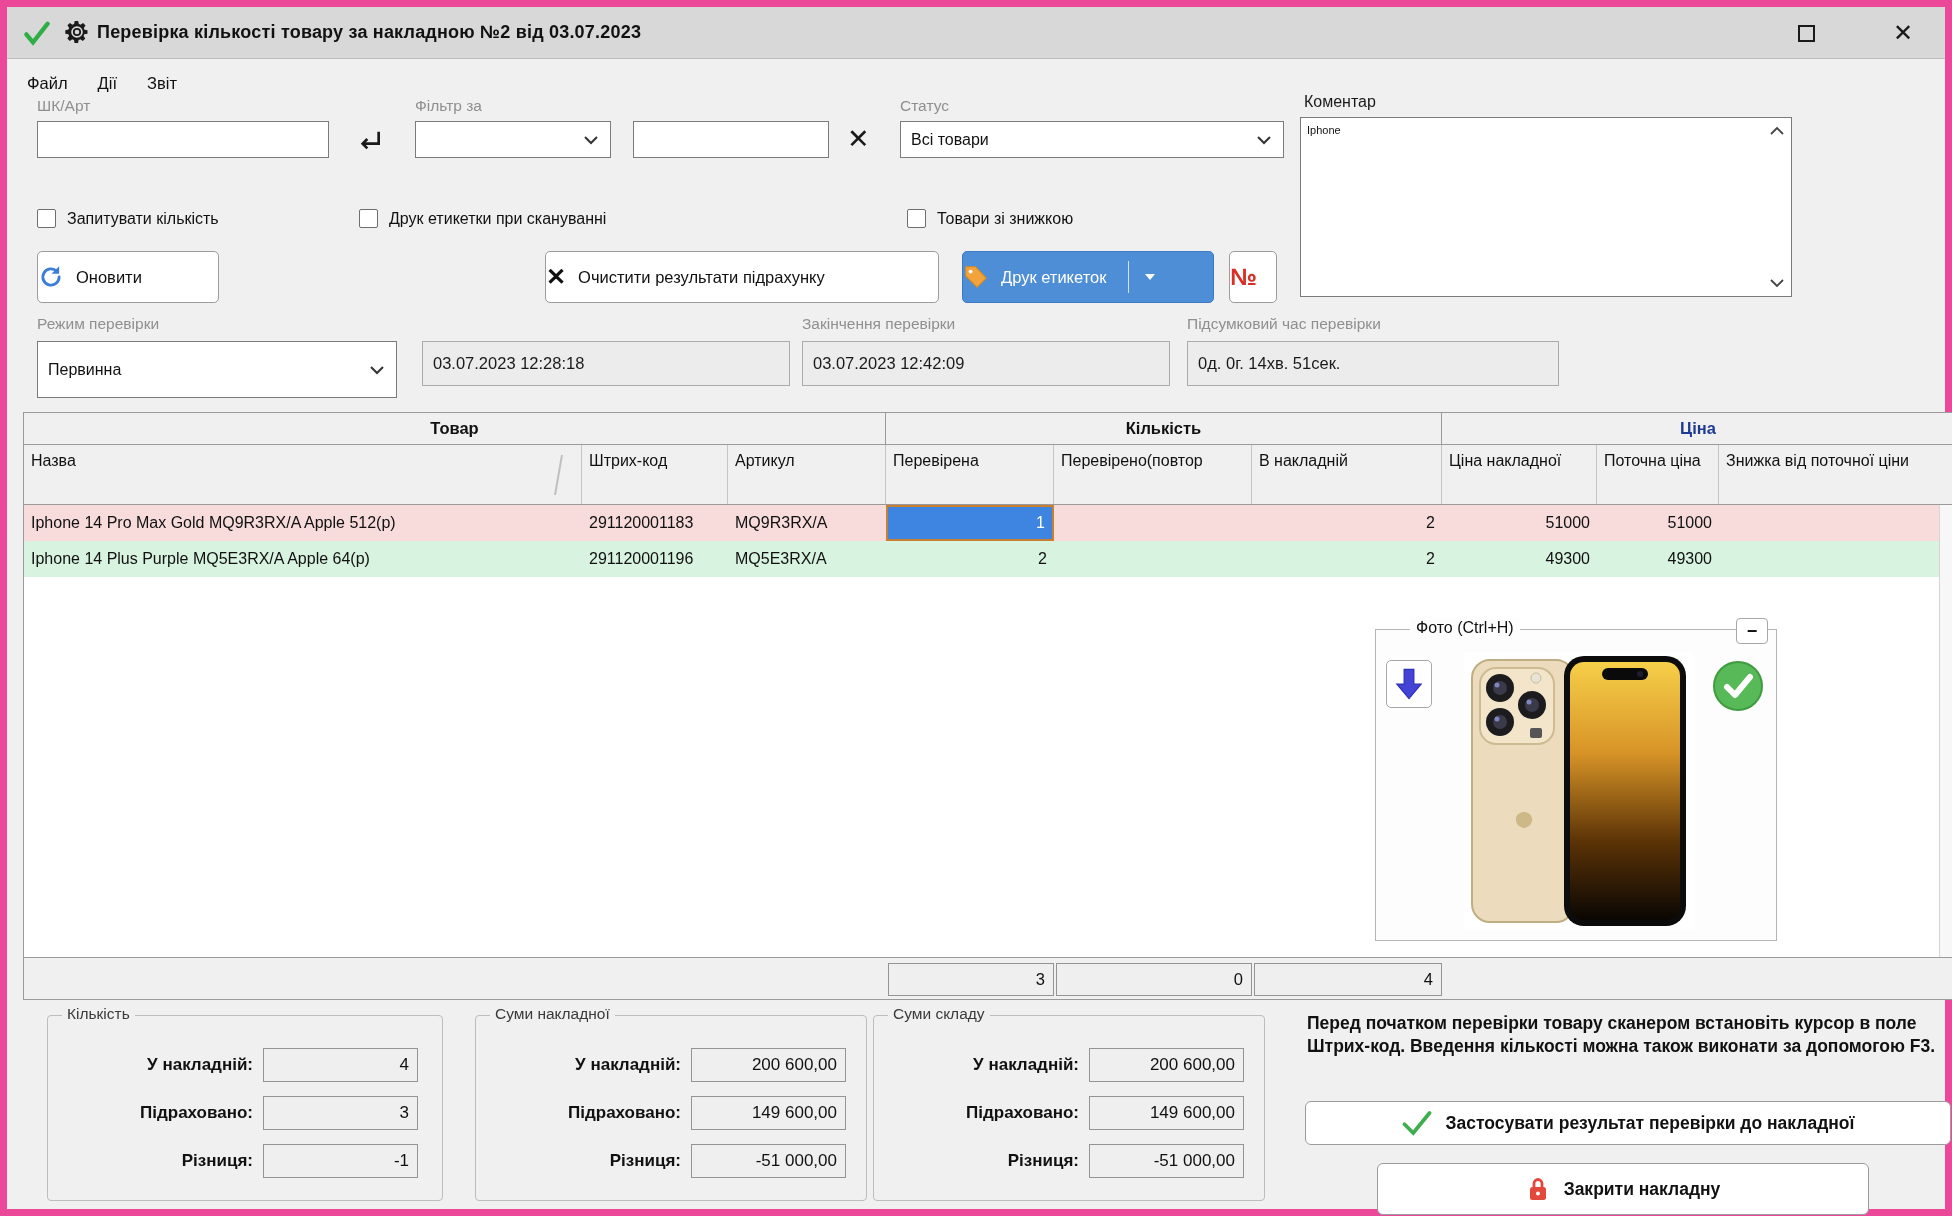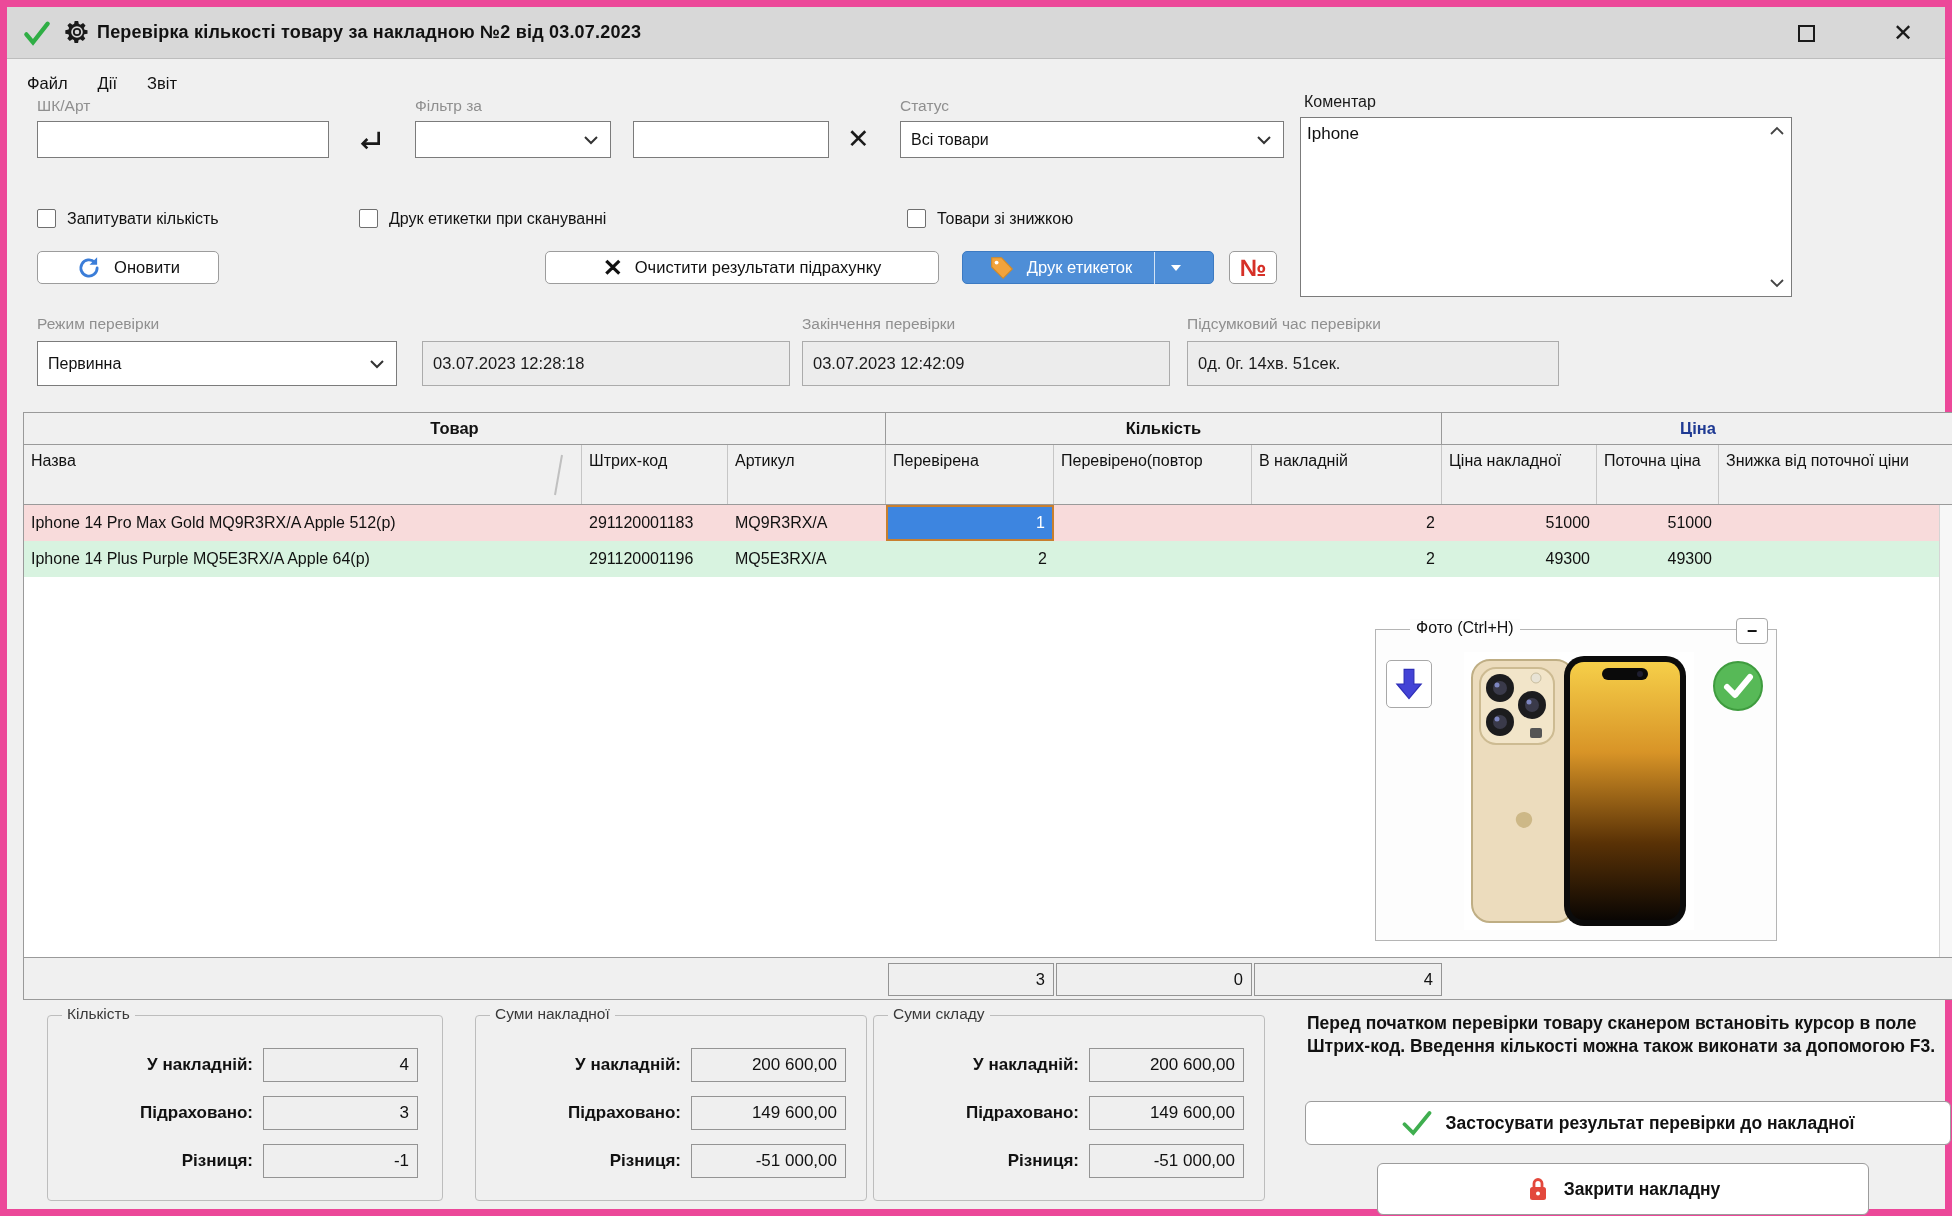--- a/index.html
+++ b/index.html
@@ -25,21 +25,21 @@
   .tfield { position:absolute; background:#fff; border:1px solid #7b7b7b; height:37px; font-size:16px; padding:0 8px; font-family:"Liberation Sans",sans-serif; }
   .sel { position:absolute; background:#fff; border:1px solid #7b7b7b; height:37px; display:flex; align-items:center; padding:0 10px; font-size:16px; }
   .sel .chev { margin-left:auto; }
   .rofield { position:absolute; background:#ececec; border:1px solid #ababab; height:45px; display:flex; align-items:center; padding:0 10px; font-size:16.5px; color:#1a1a1a; }
 
   
   .cb { position:absolute; width:19px; height:19px; background:#fff; border:1px solid #6f6f6f; border-radius:2px; }
   .cb-lbl { position:absolute; font-size:16px; }
 
   
-  .btn { position:absolute; height:33px; background:#fff; border:1px solid #9c9c9c; border-radius:5px; display:flex; align-items:center; justify-content:center; gap:12px; font-size:16.5px; cursor:default; }
+  .btn { position:absolute; height:52px; background:#fff; border:1px solid #9c9c9c; border-radius:5px; display:flex; align-items:center; gap:12px; font-size:16.5px; cursor:default; }
   .btn-blue { background:#4e8ed7; border-color:#3c7ac2; color:#fff; }
   .btn-blue .split { width:1px; height:32px; background:rgba(255,255,255,.75); margin:0 2px 0 10px; }
   .num-btn { color:#d63027; font-weight:bold; font-size:24px; }
 
   
   .tbl { position:absolute; left:16px; top:405px; width:1932px; height:588px; background:#fff; border:1px solid #9a9a9a; }
   .tbl-grid { display:grid; grid-template-columns:558px 146px 158px 168px 198px 190px 155px 122px 1fr; }
   .grp-row { display:grid; grid-template-columns:862px 556px 1fr; height:32px; background:#f0f0f0; border-bottom:1px solid #9a9a9a; }
   .grp-cell { display:flex; align-items:center; justify-content:center; font-size:16.5px; font-weight:bold; border-right:1px solid #9a9a9a; }
   .grp-cell:last-child { border-right:none; }
@@ -135,21 +135,21 @@
     <span>Всі товари</span>
     <span class="chev">
         <svg class="chev-svg" width="18" height="12" viewBox="0 0 18 12">
           <polyline points="3,3 9,9 15,3" fill="none" stroke="#333" stroke-width="2"></polyline>
         </svg>
       </span>
   </div>
 
   <span class="lbl lbl-dark" style="left:1297px;top:86px;">Коментар</span>
   <div class="abs" style="left:1293px;top:110px;width:492px;height:180px;background:#fff;border:1px solid #7b7b7b;">
-    <span style="position:absolute;left:6px;top:6px;font-size:17px;">Iphone</span>
+    <span style="position:absolute;left:6px;top:6px;font-size:11px;">Iphone</span>
     <span style="position:absolute;right:6px;top:8px;">
         <svg width="16" height="10" viewBox="0 0 16 10">
           <polyline points="2,8 8,2 14,8" fill="none" stroke="#444" stroke-width="1.8"></polyline>
         </svg>
       </span>
     <span style="position:absolute;right:6px;bottom:8px;">
         <svg width="16" height="10" viewBox="0 0 16 10">
           <polyline points="2,2 8,8 14,2" fill="none" stroke="#444" stroke-width="1.8"></polyline>
         </svg>
       </span>
@@ -188,21 +188,21 @@
         <svg width="14" height="10" viewBox="0 0 14 10">
           <polygon points="2,2 12,2 7,8" fill="#fff"></polygon>
         </svg>
       </span>
   </div>
   <div class="btn num-btn" style="left:1222px;top:244px;width:48px;">
     <span>№</span>
   </div>
 
   <span class="lbl" style="left:30px;top:308px;">Режим перевірки</span>
-  <div class="sel" style="left:30px;top:334px;width:360px;height:45px;">
+  <div class="sel" style="left:30px;top:334px;width:360px;height:57px;">
     <span>Первинна</span>
     <span class="chev">
         <svg class="chev-svg" width="18" height="12" viewBox="0 0 18 12">
           <polyline points="3,3 9,9 15,3" fill="none" stroke="#333" stroke-width="2"></polyline>
         </svg>
       </span>
   </div>
   <span class="lbl" style="left:415px;top:308px;margin-top:48px;">Початок перевірки</span>
   <div class="rofield" style="left:415px;top:334px;width:368px;">03.07.2023 12:28:18</div>
   <span class="lbl" style="left:795px;top:308px;">Закінчення перевірки</span>

